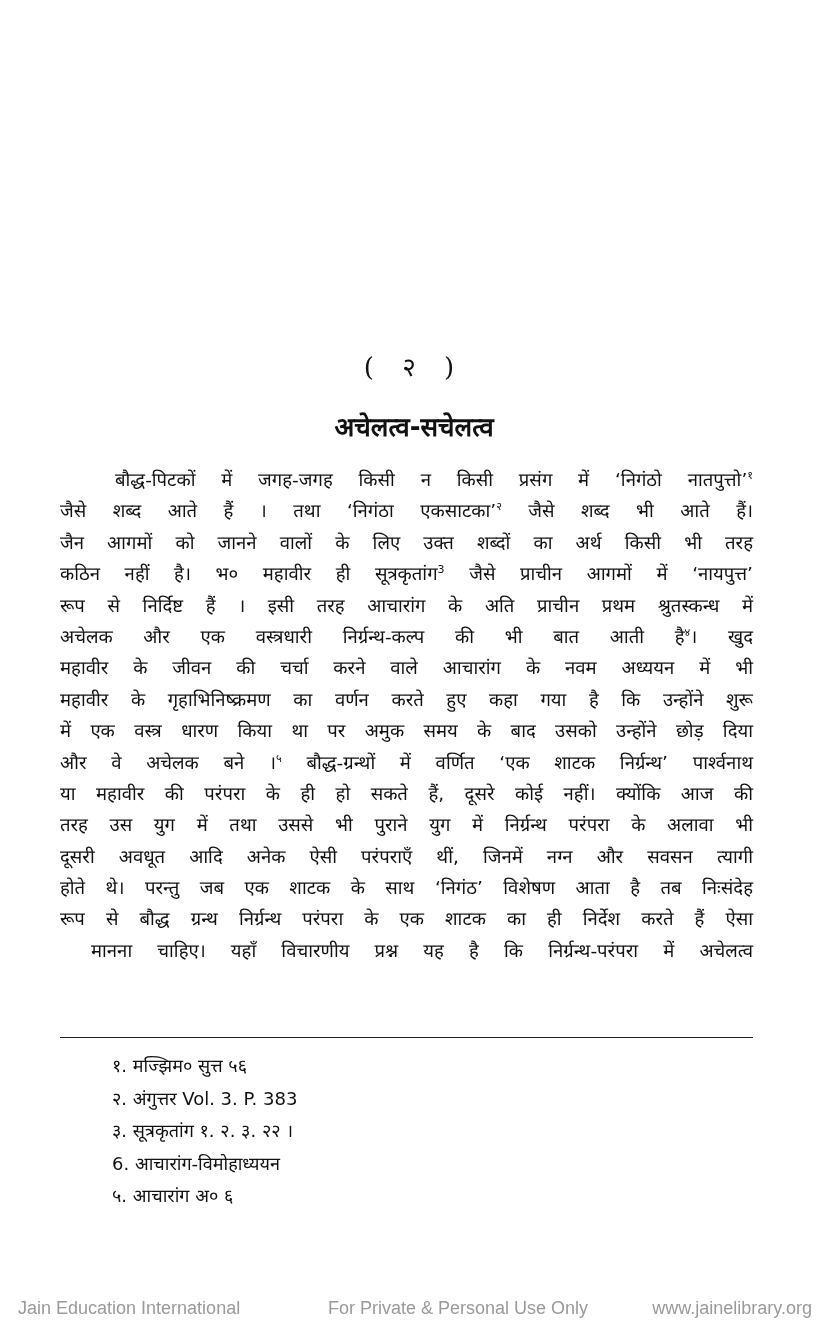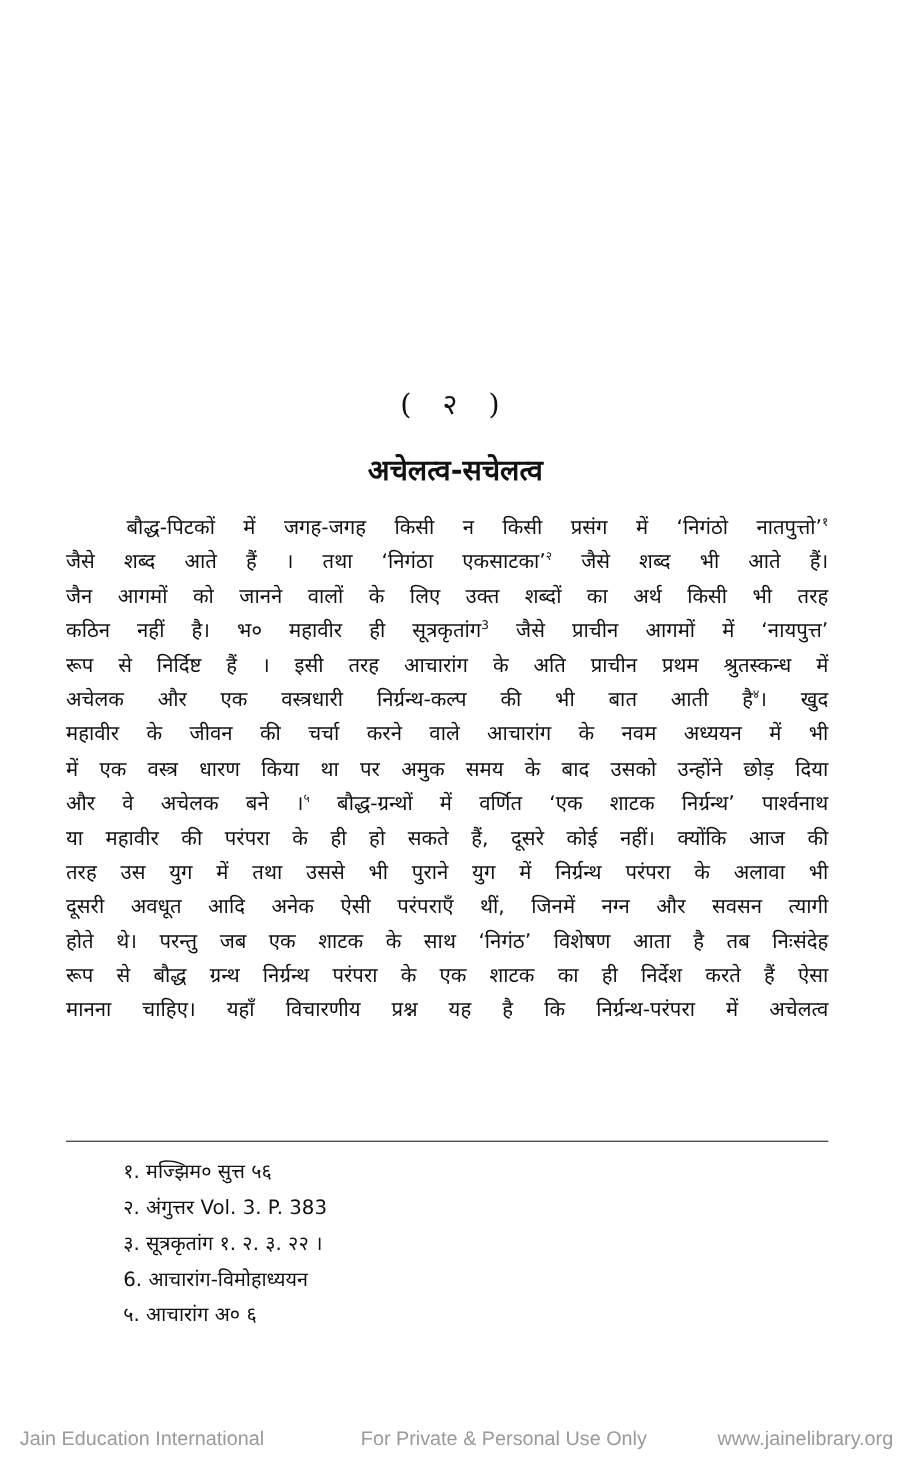--- a/index.html
+++ b/index.html
@@ -6,21 +6,21 @@
   body { width: 828px; height: 1338px; position: relative; overflow: hidden;
          font-family: "DejaVu Serif", serif; color: #111; }
   .page-number { position: absolute; top: 348px; left: 0; width: 828px; text-align: center;
                  font-size: 26px; letter-spacing: 10px; }
   .title { position: absolute; top: 408px; left: 0; width: 828px; text-align: center;
            font-size: 26px; font-weight: bold; font-family: "DejaVu Sans", sans-serif; }
   .body-text { position: absolute; top: 464px; left: 60px; width: 693px; }
   .line { height: 31.4px; line-height: 31.4px; font-size: 18.5px; white-space: nowrap;
           text-align: justify; text-align-last: justify; font-family: "DejaVu Sans", sans-serif; }
   .line.first { text-indent: 55px; }
-  .line.last { text-align-last: justify; }
+  .line.last { text-align-last: justify; margin-left: 31px; }
   sup { font-size: 11px; line-height: 0; }
   .rule { position: absolute; top: 1037px; left: 60px; width: 693px; border-top: 1.5px solid #222; }
   .footnotes { position: absolute; top: 1050px; left: 112px; }
   .fn { height: 32.5px; line-height: 32.5px; font-size: 18px; font-family: "DejaVu Sans", sans-serif; }
   .footer { position: absolute; top: 1298px; left: 0; width: 828px; height: 20px;
             font-family: "Liberation Sans", sans-serif; font-size: 18px; color: #9a9a9a; }
   .footer span { position: absolute; top: 0; }
   .f-left { left: 18px; }
   .f-center { left: 328px; }
   .f-right { right: 16px; }
@@ -32,20 +32,21 @@
 <div class="title">अचेलत्व-सचेलत्व</div>
 
 <div class="body-text">
   <div class="line first"><span>बौद्ध-पिटकों में जगह-जगह किसी न किसी प्रसंग में ‘निगंठो नातपुत्तो’</span><sup>१</sup></div>
   <div class="line"><span>जैसे शब्द आते हैं । तथा ‘निगंठा एकसाटका’</span><sup>२</sup><span> जैसे शब्द भी आते हैं।</span></div>
   <div class="line"><span>जैन आगमों को जानने वालों के लिए उक्त शब्दों का अर्थ किसी भी तरह</span></div>
   <div class="line"><span>कठिन नहीं है। भ० महावीर ही सूत्रकृतांग</span><sup>3</sup><span> जैसे प्राचीन आगमों में ‘नायपुत्त’</span></div>
   <div class="line"><span>रूप से निर्दिष्ट हैं । इसी तरह आचारांग के अति प्राचीन प्रथम श्रुतस्कन्ध में</span></div>
   <div class="line"><span>अचेलक और एक वस्त्रधारी निर्ग्रन्थ-कल्प की भी बात आती है</span><sup>४</sup><span>। खुद</span></div>
   <div class="line"><span>महावीर के जीवन की चर्चा करने वाले आचारांग के नवम अध्ययन में भी</span></div>
+  <div class="line"><span>महावीर के गृहाभिनिष्क्रमण का वर्णन करते हुए कहा गया है कि उन्होंने शुरू</span></div>
   <div class="line"><span>में एक वस्त्र धारण किया था पर अमुक समय के बाद उसको उन्होंने छोड़ दिया</span></div>
   <div class="line"><span>और वे अचेलक बने ।</span><sup>५</sup><span> बौद्ध-ग्रन्थों में वर्णित ‘एक शाटक निर्ग्रन्थ’ पार्श्वनाथ</span></div>
   <div class="line"><span>या महावीर की परंपरा के ही हो सकते हैं, दूसरे कोई नहीं। क्योंकि आज की</span></div>
   <div class="line"><span>तरह उस युग में तथा उससे भी पुराने युग में निर्ग्रन्थ परंपरा के अलावा भी</span></div>
   <div class="line"><span>दूसरी अवधूत आदि अनेक ऐसी परंपराएँ थीं, जिनमें नग्न और सवसन त्यागी</span></div>
   <div class="line"><span>होते थे। परन्तु जब एक शाटक के साथ ‘निगंठ’ विशेषण आता है तब निःसंदेह</span></div>
   <div class="line"><span>रूप से बौद्ध ग्रन्थ निर्ग्रन्थ परंपरा के एक शाटक का ही निर्देश करते हैं ऐसा</span></div>
   <div class="line last"><span>मानना चाहिए। यहाँ विचारणीय प्रश्न यह है कि निर्ग्रन्थ-परंपरा में अचेलत्व</span></div>
 </div>
 

